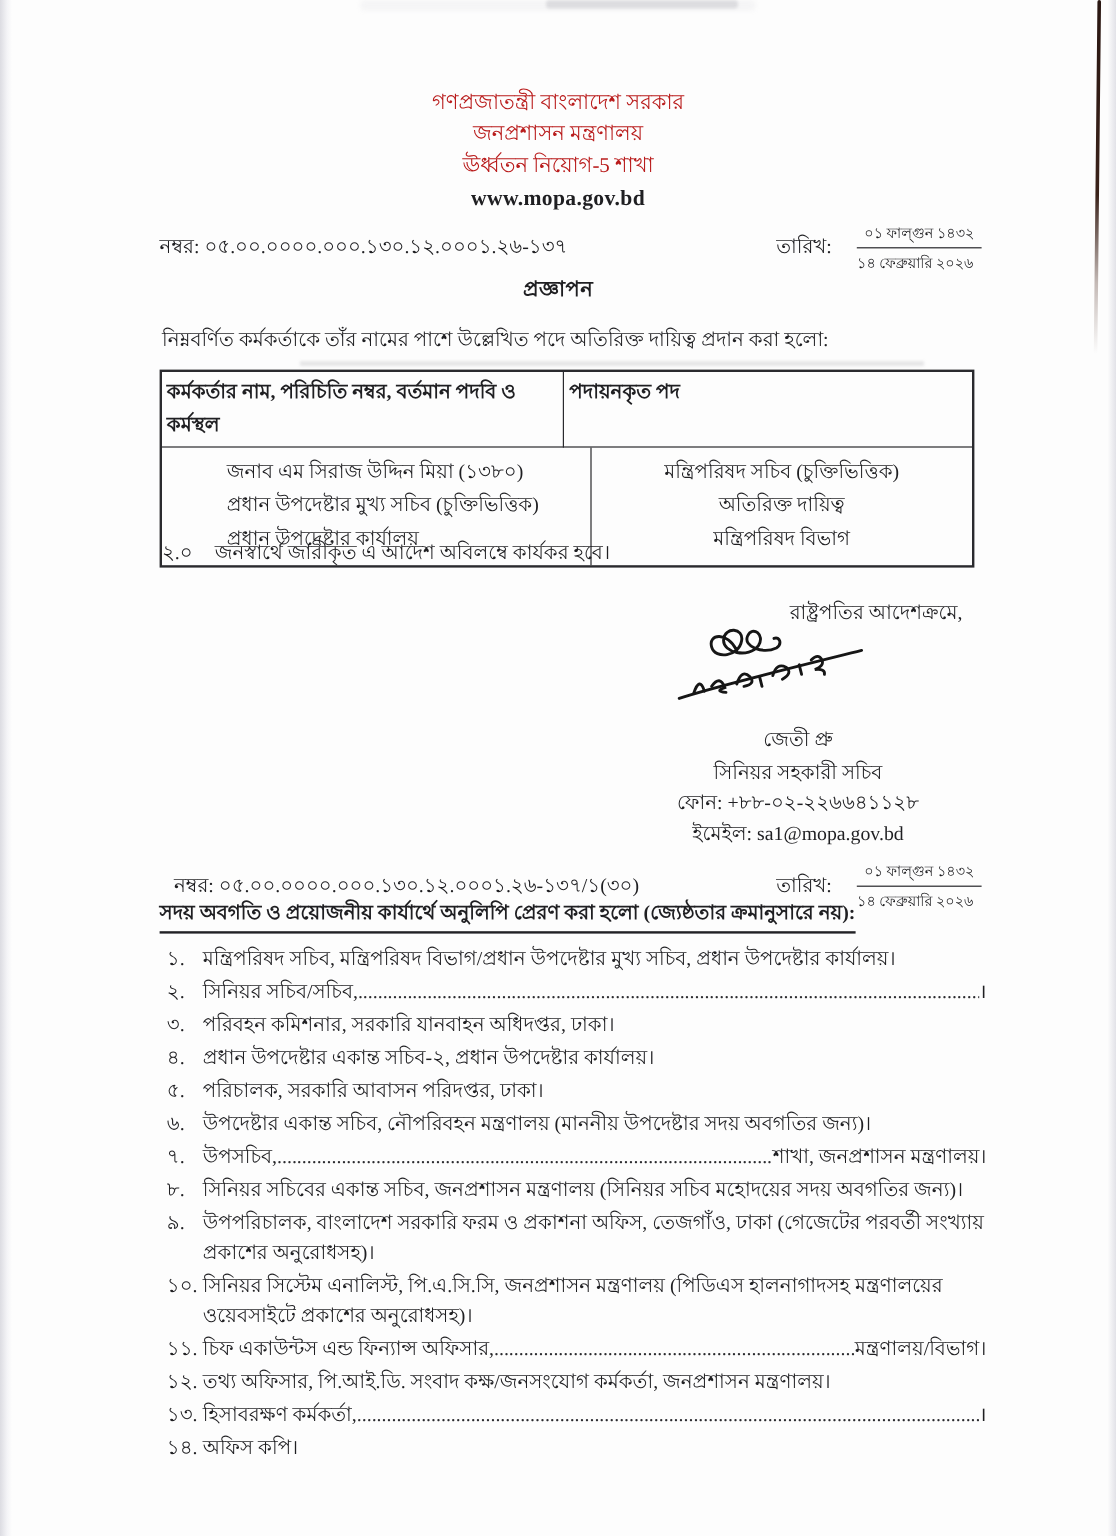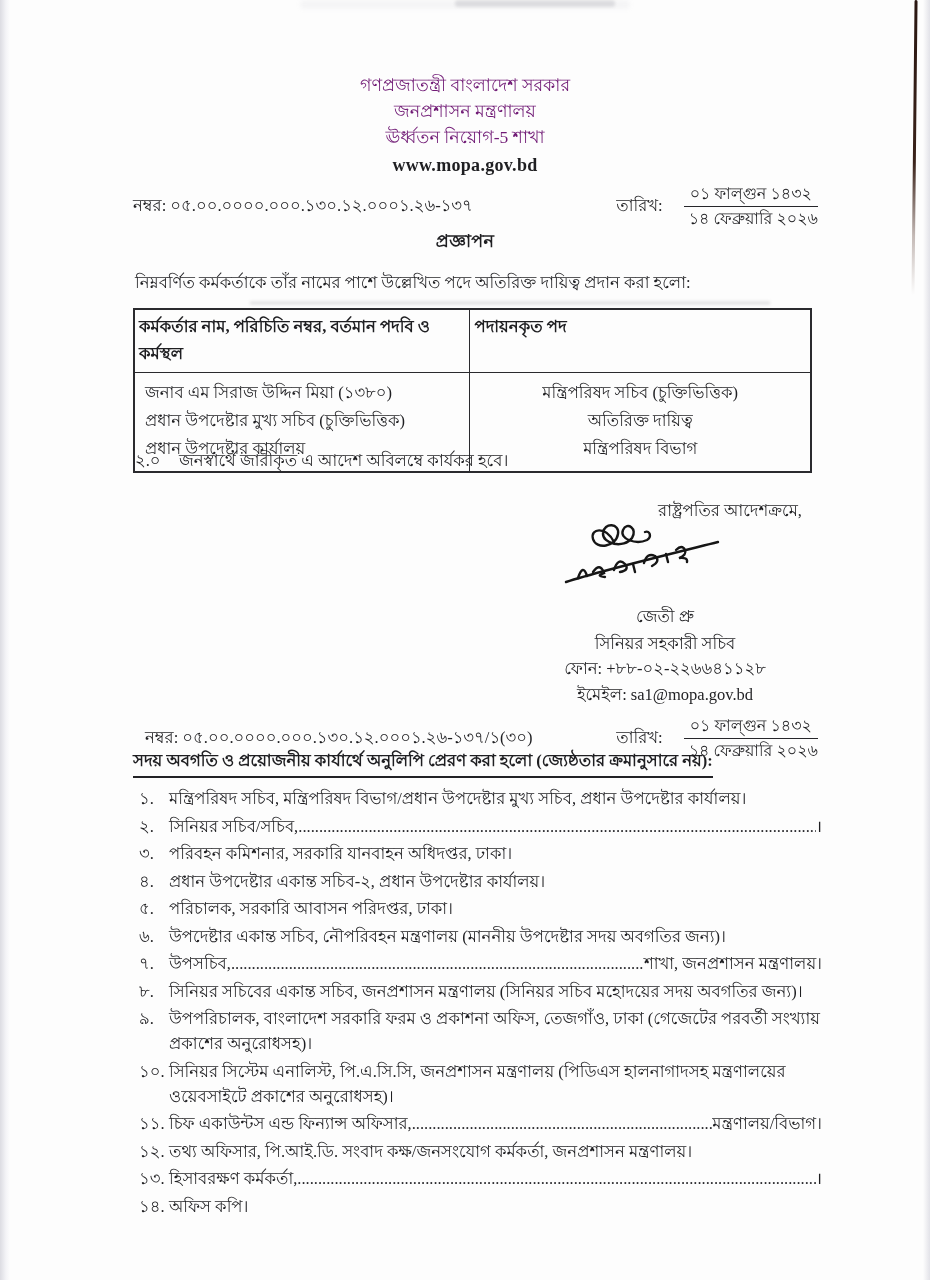--- a/index.html
+++ b/index.html
@@ -24,47 +24,47 @@
     transform:rotate(.6deg); border-radius:2px; }
   .top-smudge-a { position:absolute; left:455px; top:0; width:160px; height:7px;
     background:rgba(110,110,122,.18); filter:blur(1.5px); border-radius:3px; }
   .top-smudge-b { position:absolute; left:300px; top:0; width:330px; height:9px;
     background:rgba(140,140,152,.07); filter:blur(2px); border-radius:4px; }
   .table-smudge { position:absolute; left:250px; top:301px; width:520px; height:4px;
     background:rgba(120,120,130,.18); filter:blur(1.5px); }
 
   
   .letterhead { position:absolute; top:72px; left:0; width:100%; text-align:center; line-height:26px; }
-  .letterhead .l1 { font-size:17.5px; color:#701a75; }
+  .letterhead .l1 { font-size:17.5px; color:#b91c1c; }
   .letterhead .web { font-weight:bold; font-size:18px; letter-spacing:.3px; margin-top:2px; }
 
   
   .ref-row { position:absolute; display:flex; justify-content:space-between; align-items:center; }
   .ref-row1 { left:133px; right:112px; top:183px; }
   .ref-row2 { left:145px; right:112px; top:715px; }
   .ref-number { font-size:16.5px; }
   .date-block { display:flex; align-items:center; gap:21px; }
-  .date-stack { display:inline-flex; flex-direction:column; text-align:right; font-size:16px; line-height:22px; }
+  .date-stack { display:inline-flex; flex-direction:column; text-align:left; font-size:12px; line-height:22px; }
   .date-top { border-bottom:1.6px solid #26262a; padding:0 6px 1px 6px; }
   .date-bottom { padding-top:1px; }
 
   .doc-title { position:absolute; top:228px; left:0; width:100%; text-align:center;
     font-weight:bold; font-size:17.5px; letter-spacing:.3px; }
 
   .intro { position:absolute; top:270px; left:135px; width:690px; }
 
   
   .posting-table { position:absolute; left:133px; top:308px; width:679px;
     border:2px solid #2a2a2e; border-collapse:collapse; display:flex; flex-direction:column; }
   .pt-row { display:flex; }
   .pt-cell { padding:3px 8px; }
   .pt-c1 { width:49.7%; border-right:1.6px solid #2a2a2e; }
   .pt-c2 { width:50.3%; }
   .pt-head .pt-cell { font-weight:bold; text-align:left; border-bottom:1.6px solid #2a2a2e; padding:4px 4px; }
-  .pt-body .pt-c1 { line-height:28px; padding:6px 6px 8px 10px; }
+  .pt-body .pt-c1 { line-height:28px; padding:6px 6px 8px 10px;margin-left:44px; }
   .pt-body .pt-c2 { line-height:28px; padding:6px 6px 8px 6px; text-align:center; }
 
   .para2 { position:absolute; top:448px; left:135px; width:690px; display:flex; }
   .para2 .pnum { width:44px; flex:0 0 44px; }
 
   .by-order { position:absolute; top:498px; right:128px; text-align:left; }
 
   .signature-wrap { position:absolute; left:552px; top:518px; width:180px; height:90px; }
   .sign-block { position:absolute; left:515px; top:604px; width:300px; text-align:center; line-height:25.5px; }
   .sign-block .name { margin-bottom:1px; }

